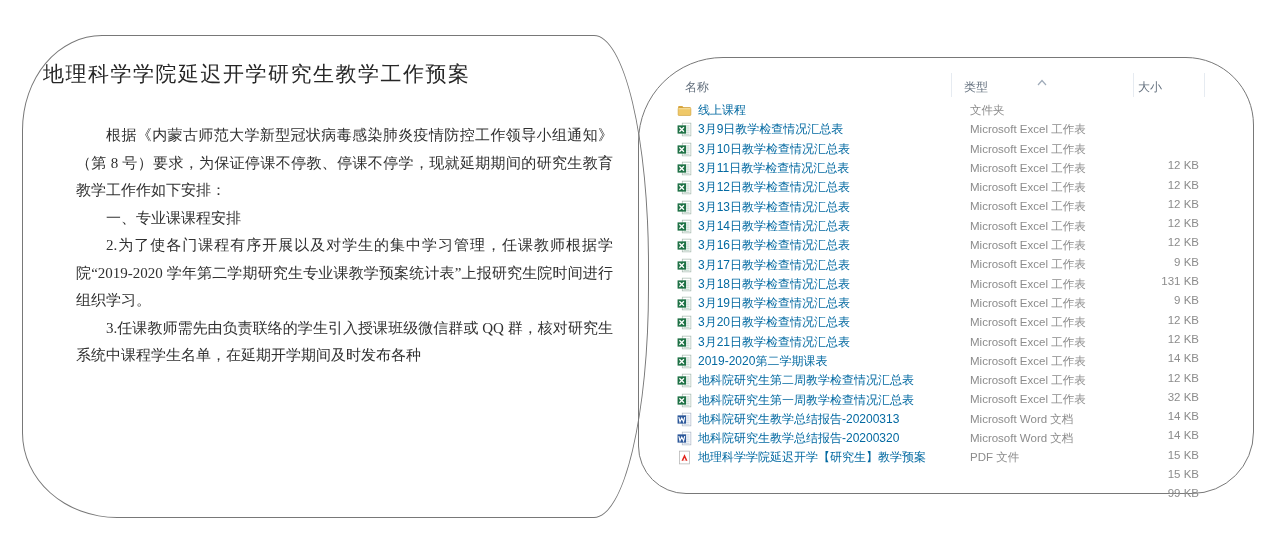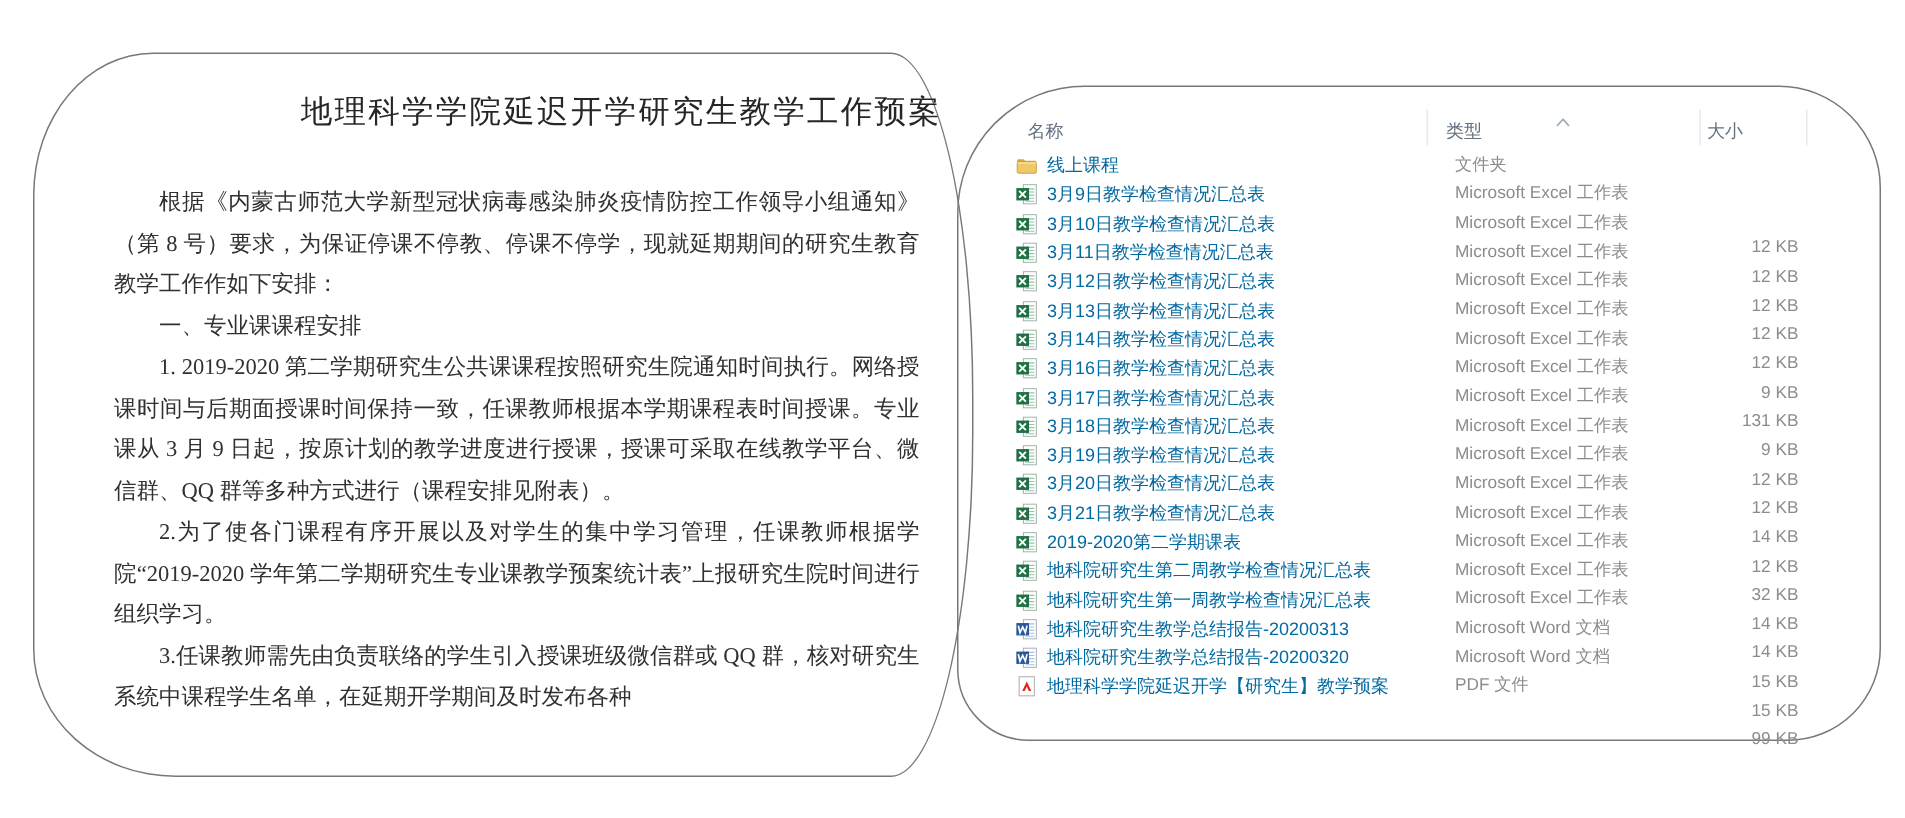--- a/index.html
+++ b/index.html
@@ -9,21 +9,21 @@
     font-family:"Liberation Sans","DejaVu Sans",sans-serif;
   }
 
   
   .doc-panel {
     position:absolute; left:22px; top:35px; width:627px; height:483px;
     border:1.5px solid #787878; box-sizing:border-box; background:transparent;
     border-radius:80px 55px 55px 95px / 95px 230px 230px 85px;
   }
   .doc-title {
-    margin:23px 20px 0 20px; text-align:right;
+    margin:23px 20px 0 20px; text-align:left;
     font-family:"Liberation Serif","DejaVu Serif",serif;
     font-size:21px; font-weight:400; letter-spacing:1.5px; color:#262626;
     line-height:30px;
   }
   .doc-body {
     position:absolute; left:53px; top:86px; width:537px;
     font-family:"Liberation Serif","DejaVu Serif",serif;
     font-size:15px; line-height:27.5px; color:#303030;
     text-align:justify;
   }
@@ -64,21 +64,20 @@
   }
 </style>
 </head>
 <body>
 
 <section class="doc-panel">
   <h1 class="doc-title">地理科学学院延迟开学研究生教学工作预案</h1>
   <div class="doc-body">
       <p>根据《内蒙古师范大学新型冠状病毒感染肺炎疫情防控工作领导小组通知》（第 8 号）要求，为保证停课不停教、停课不停学，现就延期期间的研究生教育教学工作作如下安排：</p>
       <p>一、专业课课程安排</p>
-      <p>1. 2019-2020 第二学期研究生公共课课程按照研究生院通知时间执行。网络授课时间与后期面授课时间保持一致，任课教师根据本学期课程表时间授课。专业课从 3 月 9 日起，按原计划的教学进度进行授课，授课可采取在线教学平台、微信群、QQ 群等多种方式进行（课程安排见附表）。</p>
       <p>2.为了使各门课程有序开展以及对学生的集中学习管理，任课教师根据学院“2019-2020 学年第二学期研究生专业课教学预案统计表”上报研究生院时间进行组织学习。</p>
       <p>3.任课教师需先由负责联络的学生引入授课班级微信群或 QQ 群，核对研究生系统中课程学生名单，在延期开学期间及时发布各种</p>
     </div>
 </section>
 
 <section class="explorer-panel">
   <div class="col-headers">
     <div class="col-header name">名称</div>
     <div class="col-header type">类型</div>
     <div class="col-header size">大小</div>

